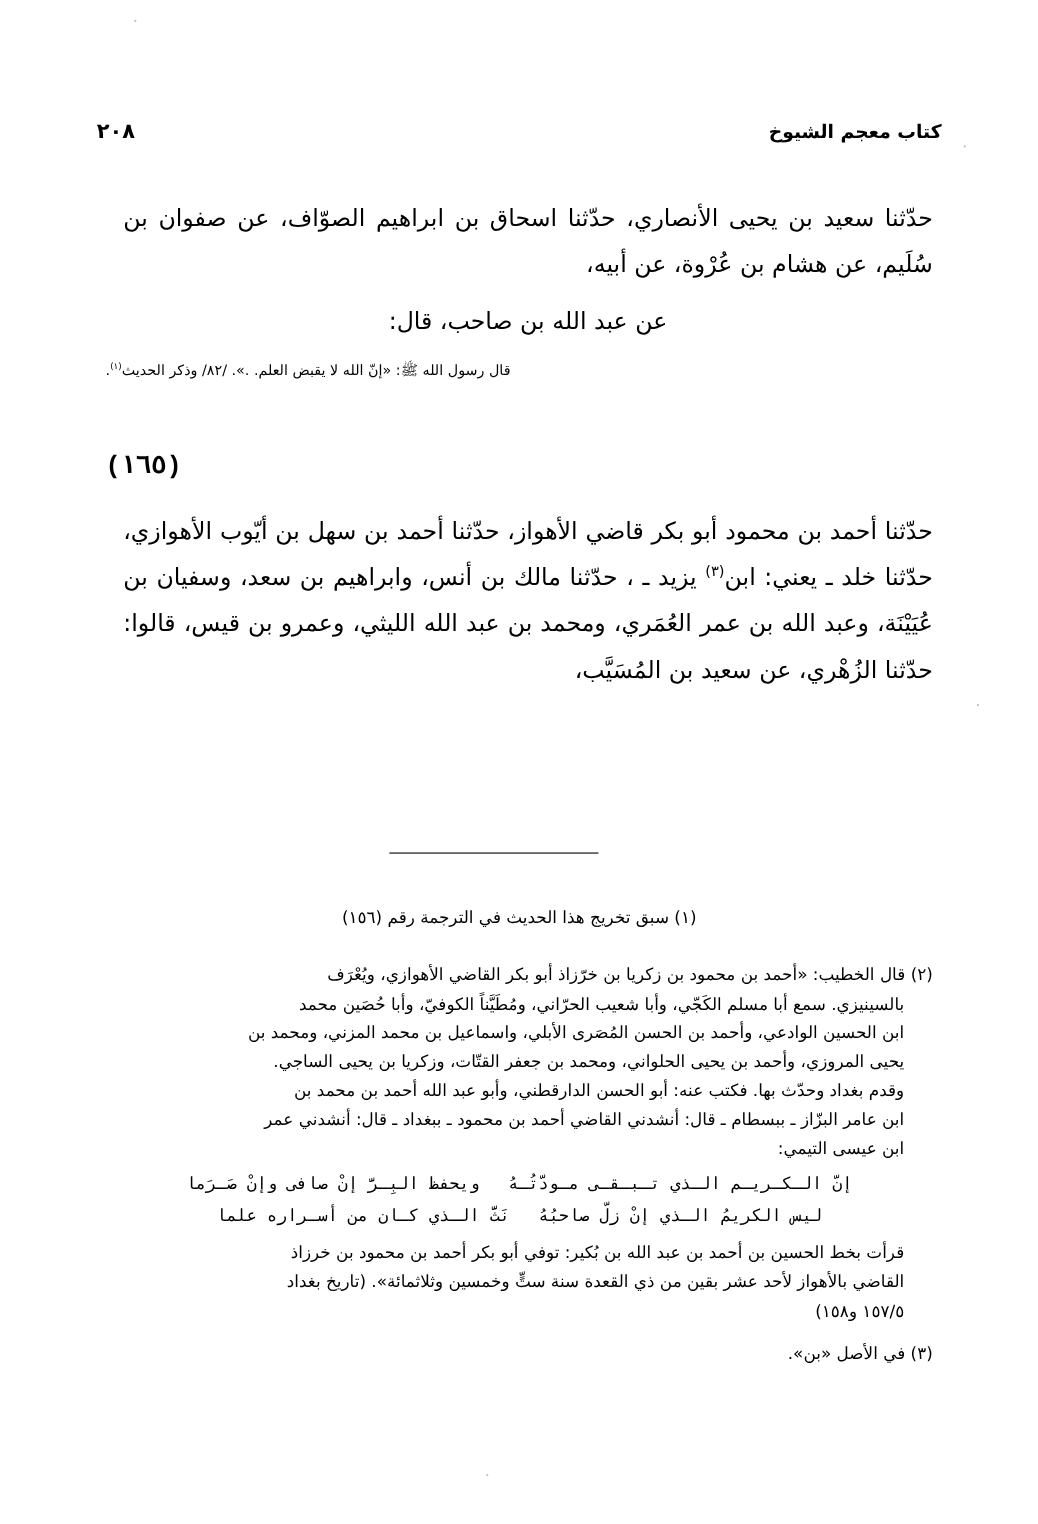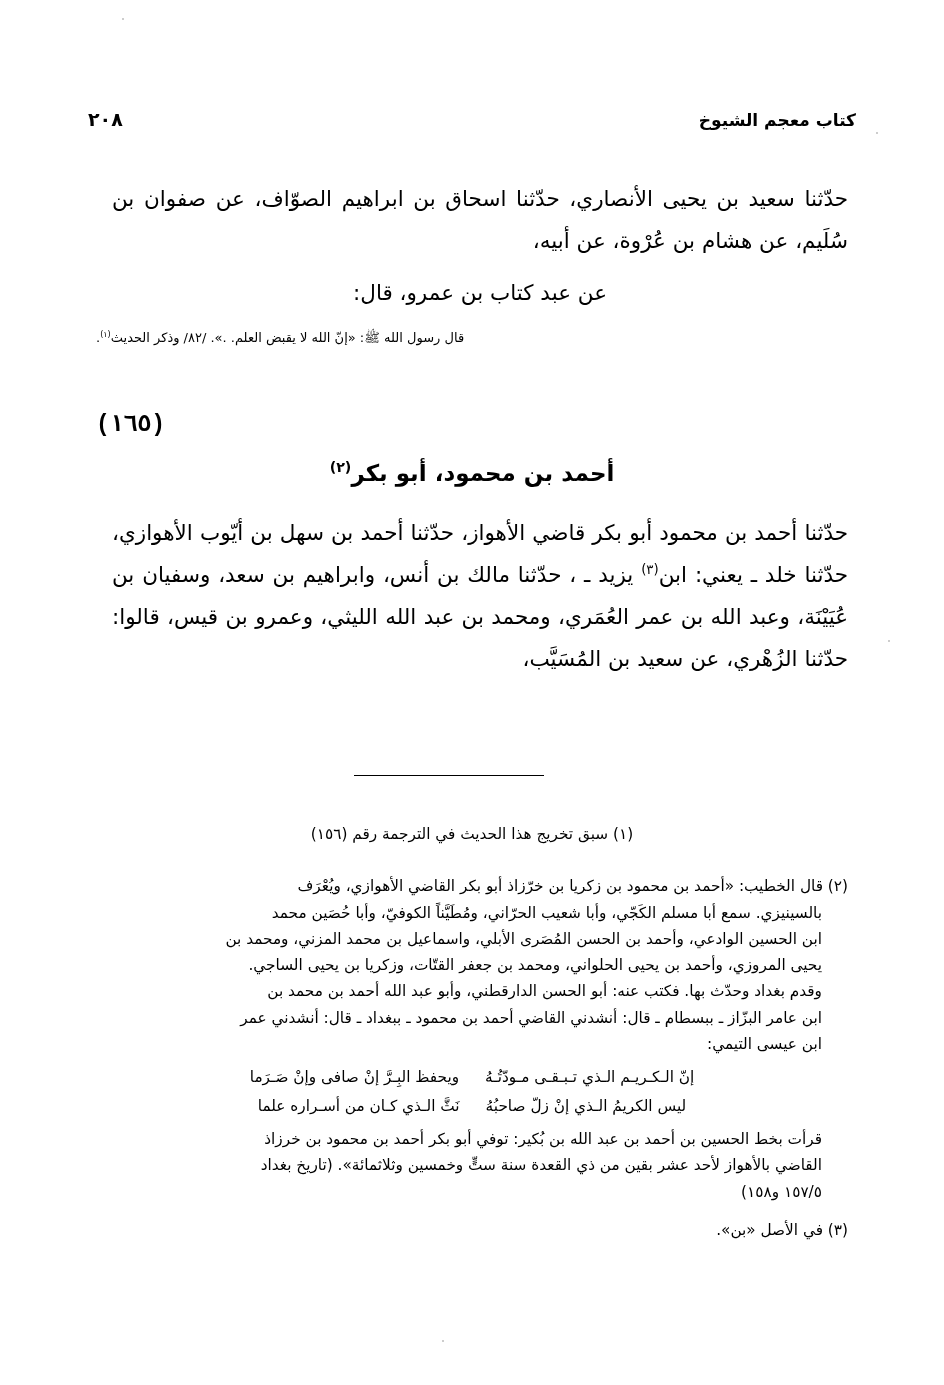--- a/index.html
+++ b/index.html
@@ -132,20 +132,21 @@
   .verse-line {
     display: flex;
     flex-direction: row;
     justify-content: center;
     gap: 26px;
     direction: rtl;
     letter-spacing: 0.6px;
   }
   .verse-half {
     white-space: nowrap;
+    font-family: Liberation Mono, monospace;
   }
   .fnote-indent {
     padding-right: 26px;
   }
   .fnote-tail {
     font-size: 15.3px;
     line-height: 1.72;
     text-align: right;
     padding-right: 26px;
   }
@@ -169,31 +170,28 @@
 
   <div class="header">
     <span class="page-num">٢٠٨</span>
     <span class="book-title">كتاب معجم الشيوخ</span>
   </div>
 
   <div class="body-area">
 
     <p class="main justified">حدّثنا سعيد بن يحيى الأنصاري، حدّثنا اسحاق بن ابراهيم الصوّاف، عن صفوان بن سُلَيم، عن هشام بن عُرْوة، عن أبيه،</p>
 
-    <p class="main centered" style="margin-top:10px">عن عبد كتاب بن عمرو، قال:</p>
+    <p class="main centered" style="margin-top:10px">عن عبد الله بن صاحب، قال:</p>
 
     <p class="small-line" style="margin-top:12px">
       <span>قال رسول الله ﷺ: «إنّ الله لا يقبض العلم. .». /٨٢/ وذكر الحديث</span><sup class="fn">(١)</sup><span>.</span>
     </p>
 
     <div class="sec-number">(١٦٥)</div>
 
-    <div class="sec-title">
-      <span>أحمد بن محمود، أبو بكر</span><sup class="fn">(٢)</sup>
-    </div>
 
     <p class="main justified" style="margin-top:26px">
       <span>حدّثنا أحمد بن محمود أبو بكر قاضي الأهواز، حدّثنا أحمد بن سهل بن أيّوب الأهوازي، حدّثنا خلد ـ يعني: ابن</span><sup class="fn">(٣)</sup> <span>يزيد ـ ، حدّثنا مالك بن أنس، وابراهيم بن سعد، وسفيان بن عُيَيْنَة، وعبد الله بن عمر العُمَري، ومحمد بن عبد الله الليثي، وعمرو بن قيس، قالوا: حدّثنا الزُهْري، عن سعيد بن المُسَيَّب،</span>
     </p>
   </div>
 
   <div class="rule"></div>
 
   <div class="footnotes">
 

